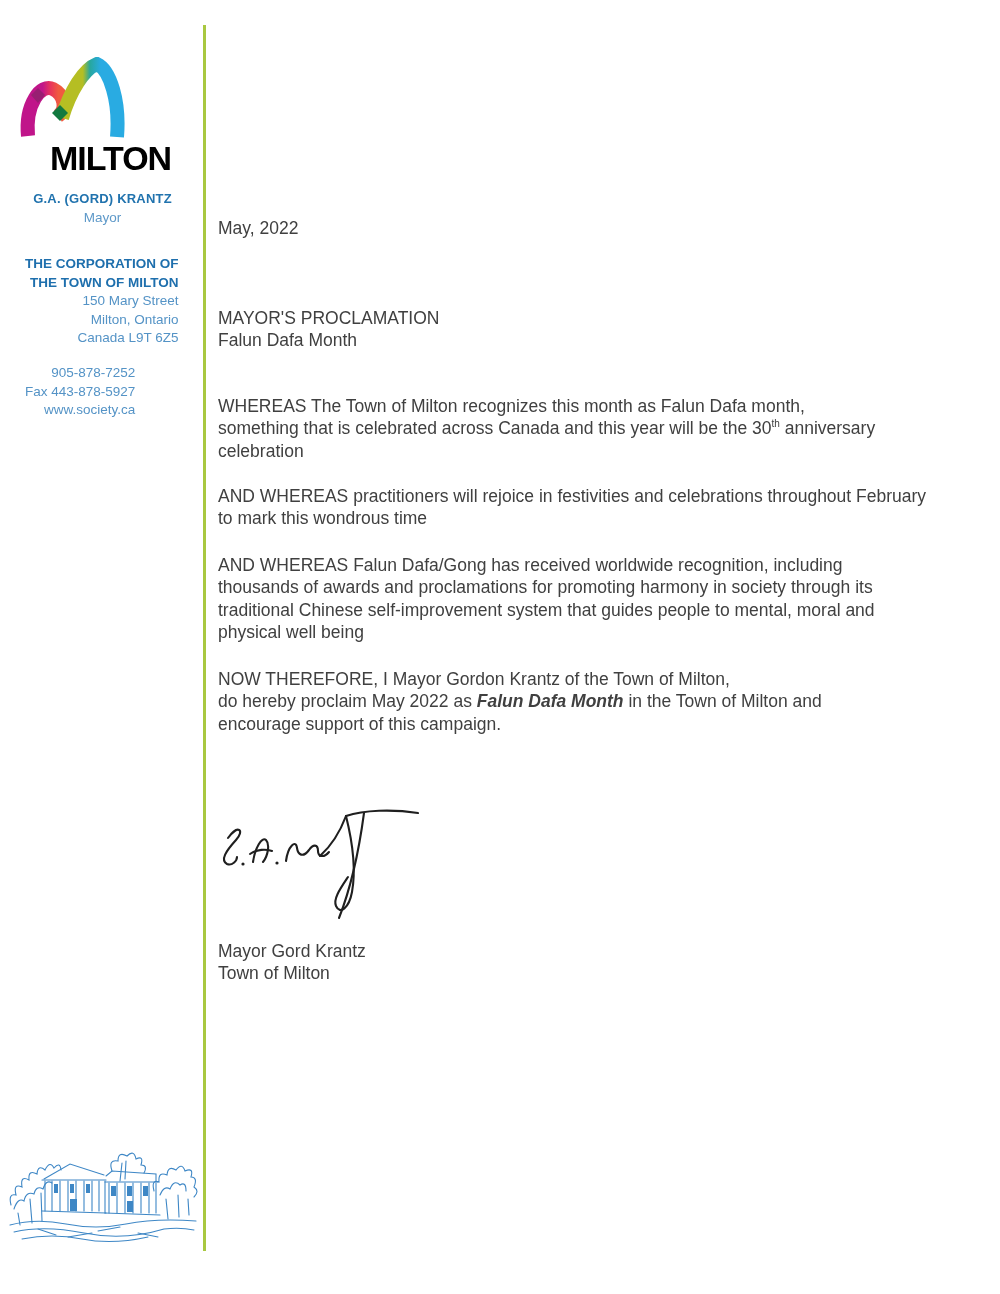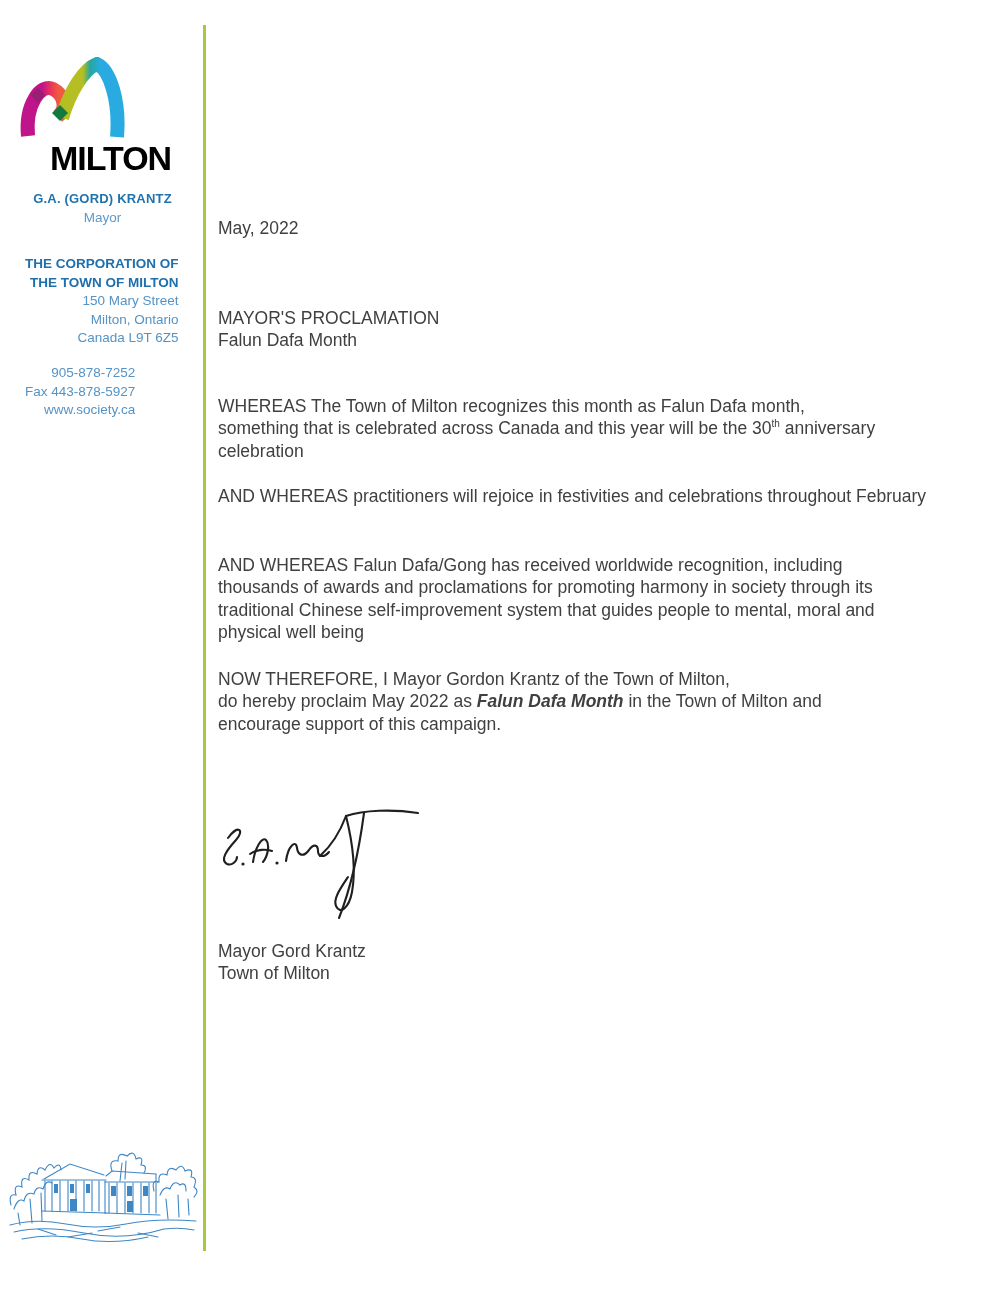--- a/index.html
+++ b/index.html
@@ -119,20 +119,21 @@
   </div>
 
   <div class="abs bodytext" style="left:218px;top:395px">
     <div class="line">WHEREAS The Town of Milton recognizes this month as Falun Dafa month,</div>
     <div class="line"><span>something that is celebrated across Canada and this year will be the 30</span><sup class="ord">th</sup><span> anniversary</span></div>
     <div class="line">celebration</div>
   </div>
 
   <div class="abs bodytext" style="left:218px;top:485px">
     <div class="line">AND WHEREAS practitioners will rejoice in festivities and celebrations throughout February</div>
+    <div class="line">to mark this wondrous time</div>
   </div>
 
   <div class="abs bodytext" style="left:218px;top:554px">
     <div class="line">AND WHEREAS Falun Dafa/Gong has received worldwide recognition, including</div>
     <div class="line">thousands of awards and proclamations for promoting harmony in society through its</div>
     <div class="line">traditional Chinese self-improvement system that guides people to mental, moral and</div>
     <div class="line">physical well being</div>
   </div>
 
   <div class="abs bodytext" style="left:218px;top:668px">

